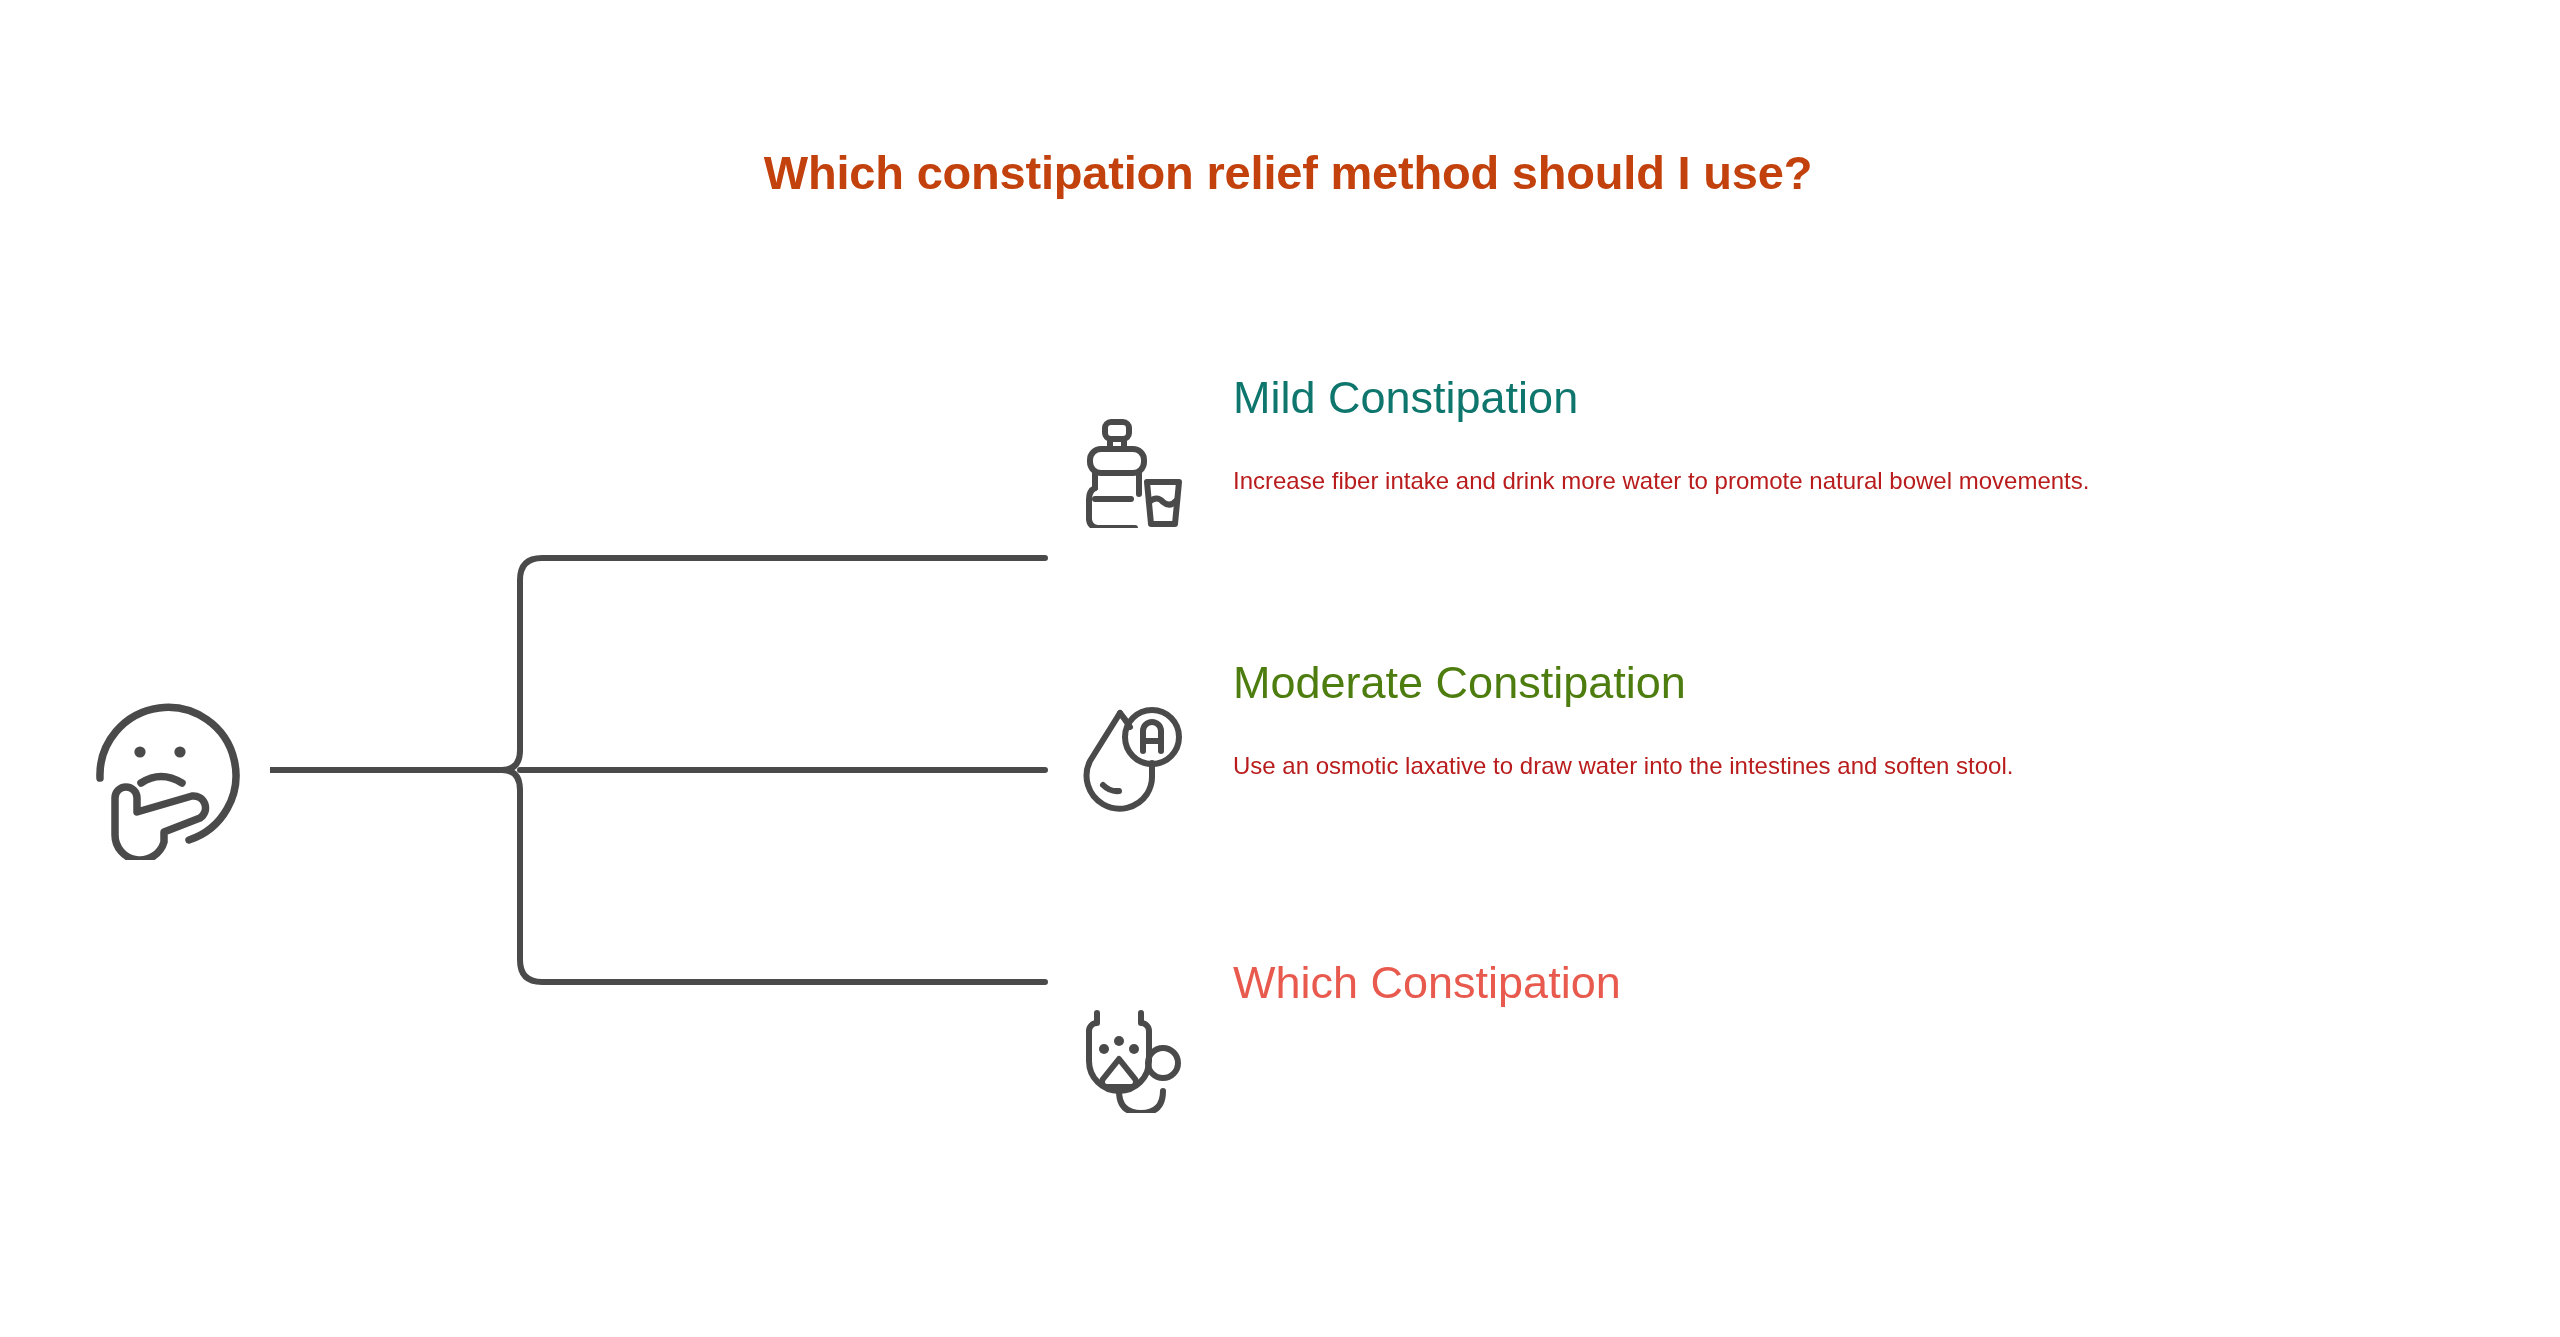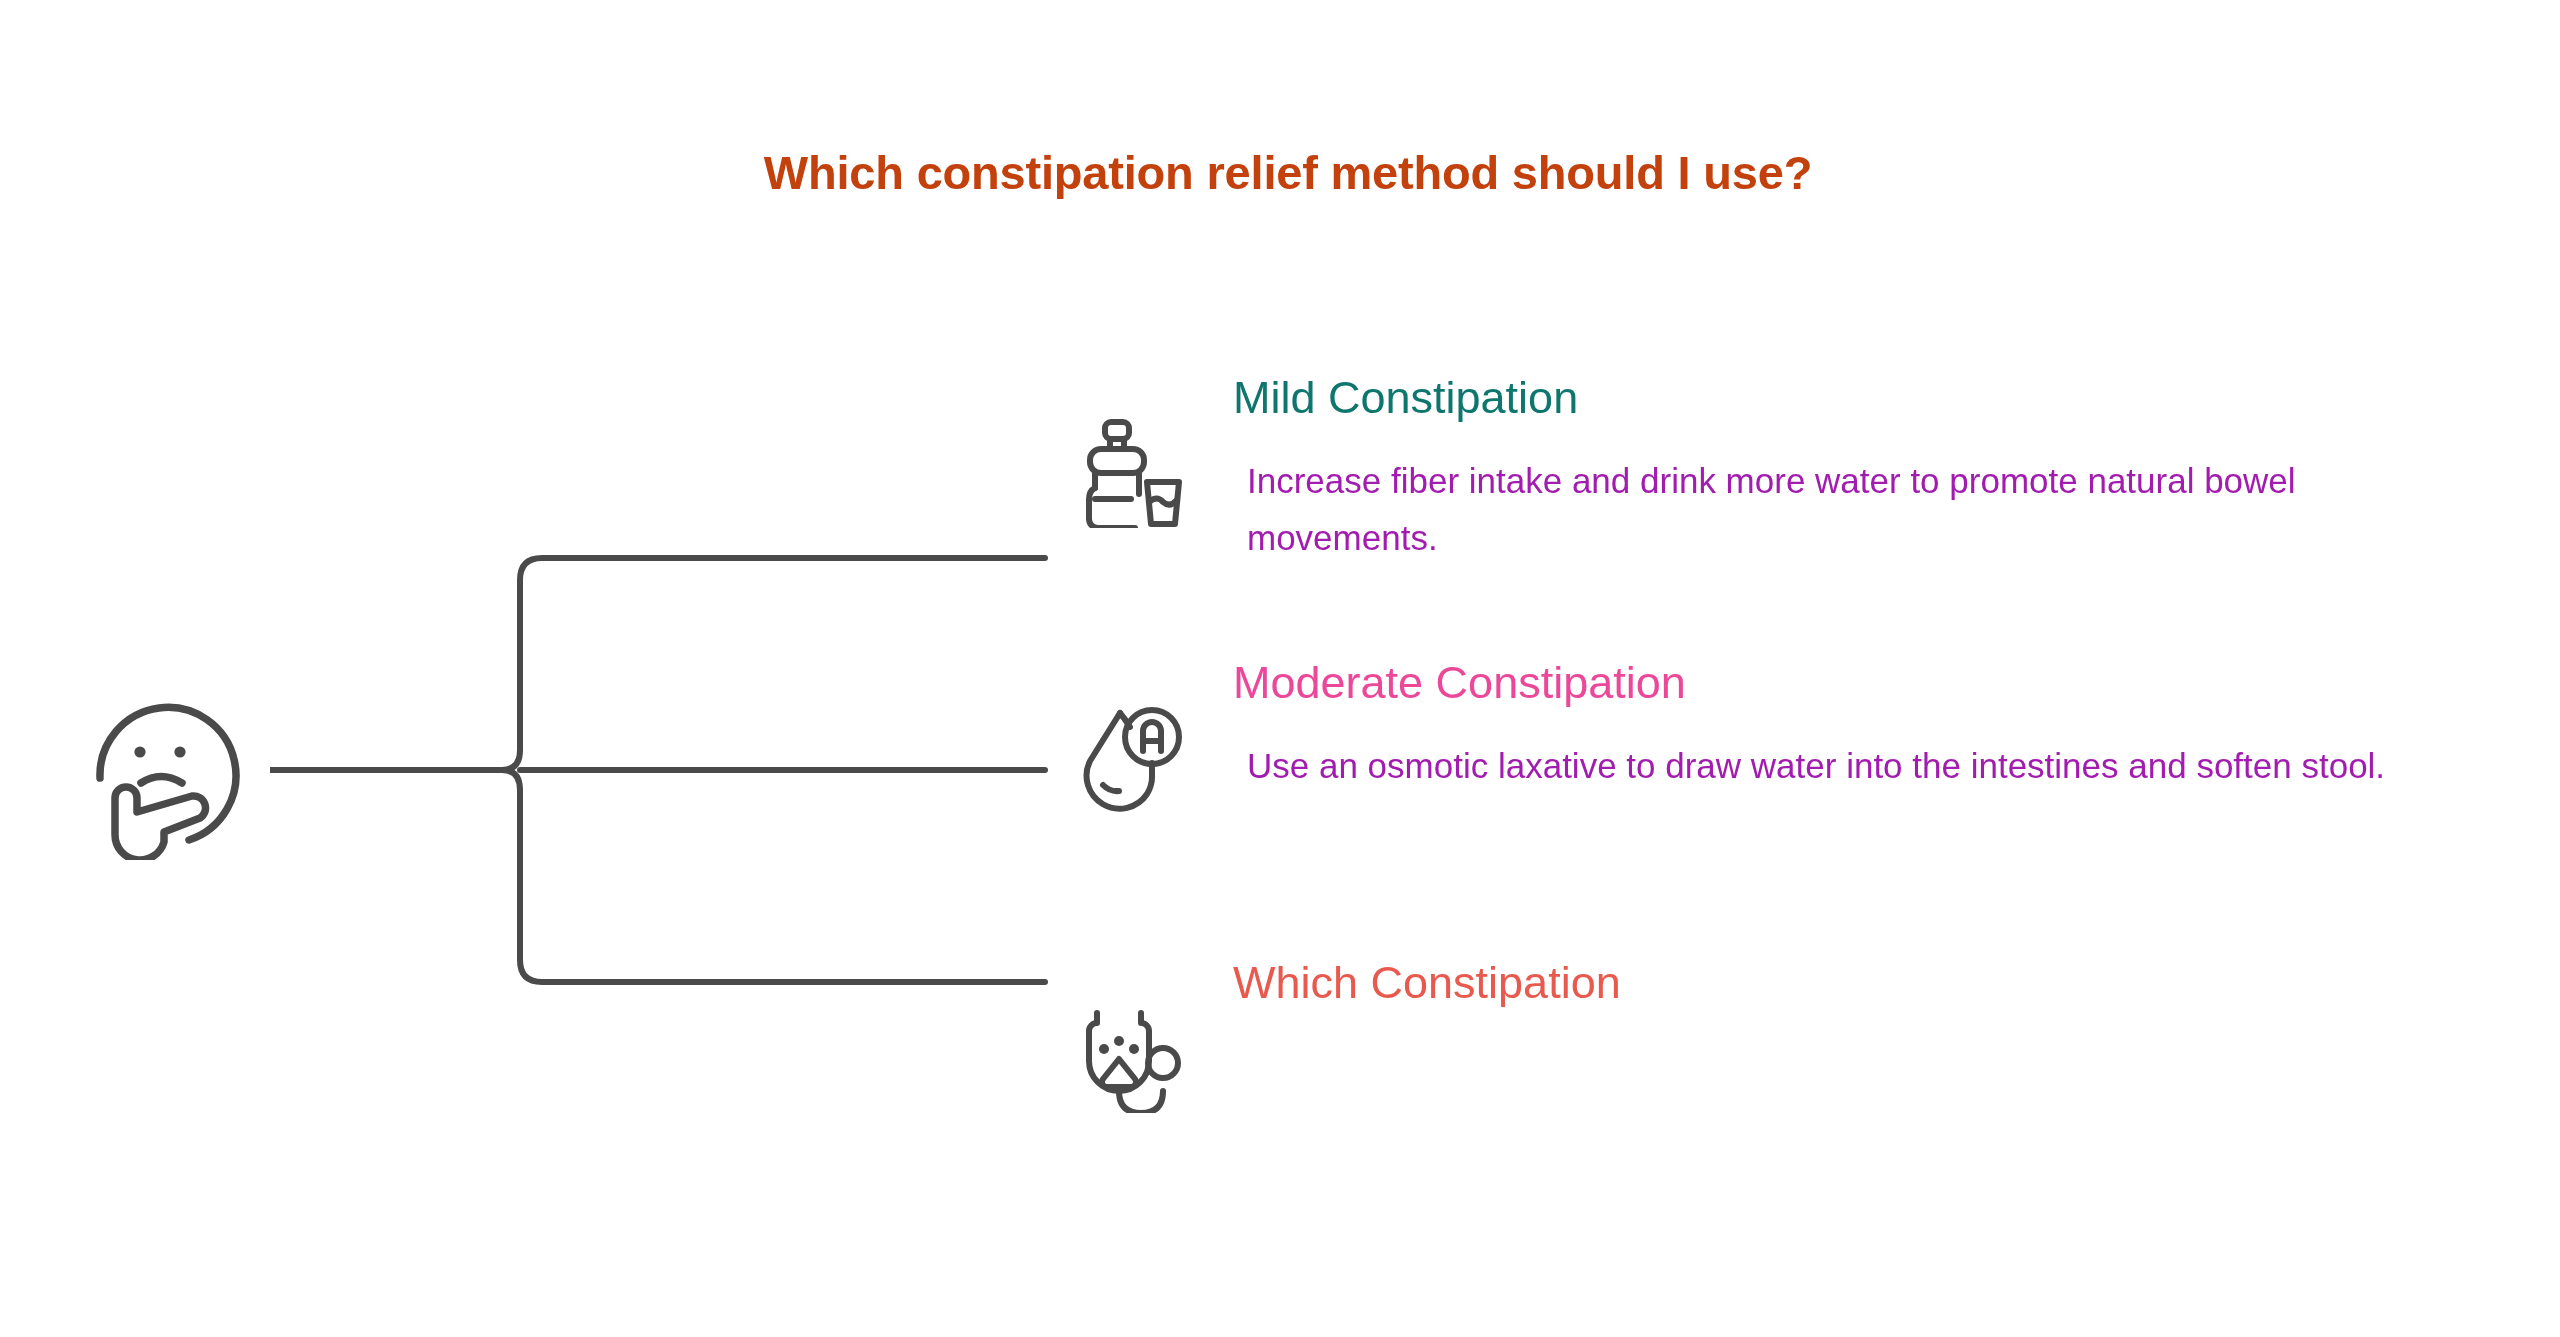--- a/index.html
+++ b/index.html
@@ -81,28 +81,28 @@
   }
 
   .branch-title {
     font-size: 45px;
     line-height: 56px;
     font-weight: normal;
     margin: 0 0 26px 0;
     white-space: nowrap;
   }
   .branch-title.c-green { color: #0f766e; }
-  .branch-title.c-blue  { color: #ec4899; }
+  .branch-title.c-blue  { color: #4d7c0f; }
   .branch-title.c-red   { color: #e8594e; }
 
   .branch-desc {
-    font-size: 35px;
+    font-size: 24px;
     line-height: 57px;
-    color: #a21caf;
-    margin: 14px;
+    color: #b91c1c;
+    margin: 0;
     max-width: 1240px;
   }
 </style>
 </head>
 <body>
 
 <div id="canvas">
 
   <div id="page-title">Which constipation relief method should I use?</div>
 

